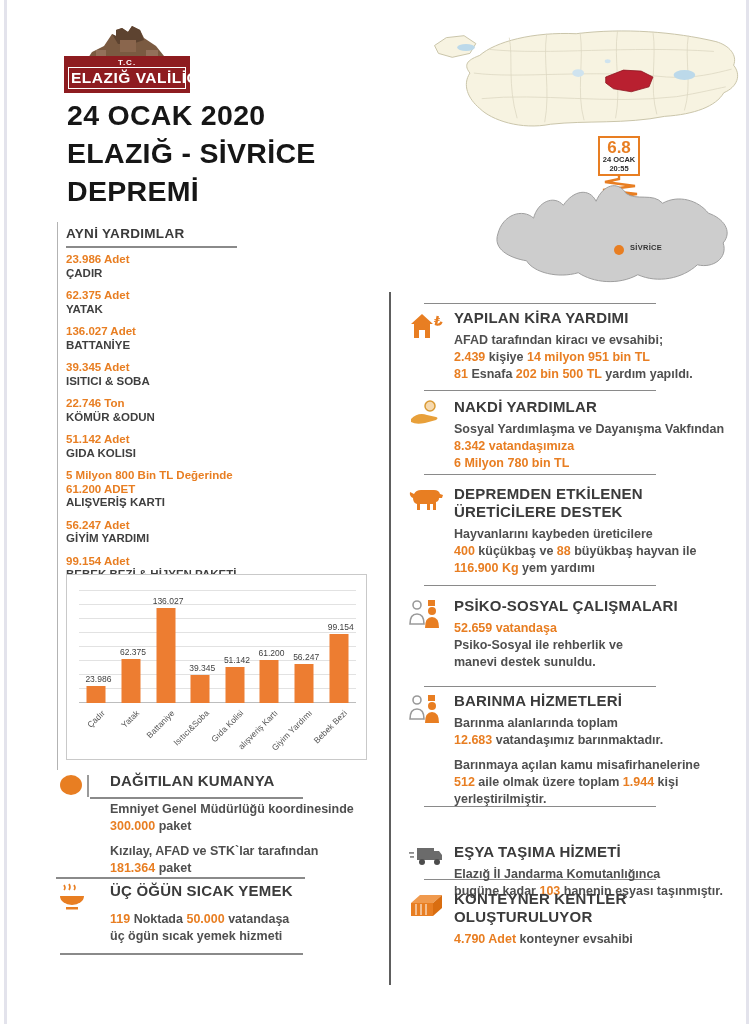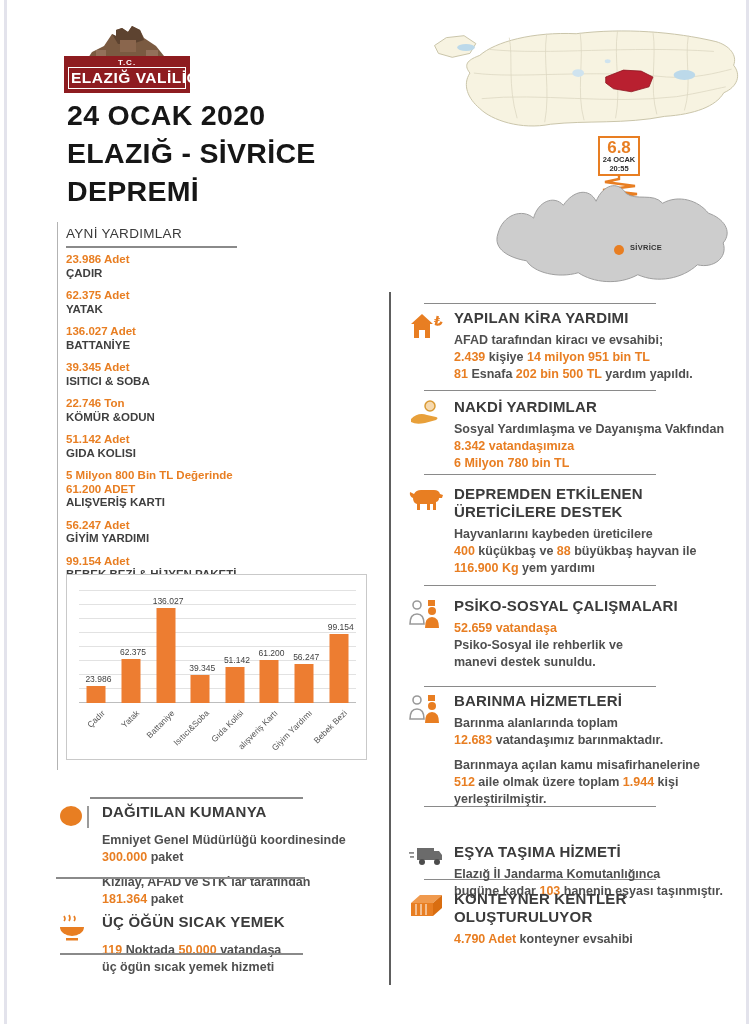--- a/index.html
+++ b/index.html
@@ -10,21 +10,21 @@
   .logo{position:absolute;left:64px;top:22px;width:126px;}
   .castle{display:block;margin-left:18px;}
   .banner{background:#8e1c20;color:#fff;padding:2px 4px 4px 4px;margin-top:-10px;position:relative;}
   .banner .tc{font-size:8px;font-weight:bold;letter-spacing:1px;line-height:9px;text-align:center;}
   .banner .org{font-size:15.5px;font-weight:bold;letter-spacing:.5px;border:1.5px solid #fff;
                padding:1px 2px;text-align:center;white-space:nowrap;}
   .page-title{position:absolute;left:67px;top:96px;font-size:28.5px;font-weight:800;color:#161616;
               line-height:38px;white-space:pre-line;letter-spacing:.3px;}
   
   .vline-left{position:absolute;left:57px;top:222px;height:548px;width:1px;background:#b3b3b3;}
-  .ayni-title{position:absolute;left:66px;top:226px;font-size:13.5px;font-weight:normal;color:#3a3a3a;letter-spacing:.3px;}
+  .ayni-title{position:absolute;left:66px;top:226px;font-size:13.5px;font-weight:bold;color:#3a3a3a;letter-spacing:.3px;}
   .hr{position:absolute;height:1.5px;background:#8a8a8a;}
   .ayni-list{position:absolute;left:66px;top:253px;width:295px;}
   .ayni-item{margin-bottom:9px;}
   .ayni-item .val{color:#e87e22;font-weight:bold;font-size:11.5px;line-height:13.5px;white-space:pre-line;}
   .ayni-item .lab{color:#3f3f3f;font-weight:bold;font-size:11.5px;line-height:13.5px;}
   
   .chart{position:absolute;left:66px;top:574px;width:299px;height:184px;background:#fff;border:1px solid #c9c9c9;}
   .plot{position:absolute;left:12px;right:10px;top:16px;height:112px;}
   .gridline{position:absolute;left:0;right:0;height:1px;background:#e2e2e2;}
   .baseline{background:#bdbdbd;}
@@ -34,21 +34,21 @@
   .bar-value{position:absolute;left:50%;transform:translateX(-42%);font-size:8.5px;color:#3f3f3f;white-space:nowrap;}
   .xlabels{position:absolute;left:12px;right:10px;top:130px;height:50px;display:flex;}
   .xlab-col{flex:1;position:relative;}
   .xlab{position:absolute;right:40%;top:3px;font-size:8.5px;color:#555;white-space:nowrap;
         transform:rotate(-45deg);transform-origin:top right;}
   
   .rline{font-size:12.5px;font-weight:bold;color:#4f4f4f;line-height:17px;}
   .rgap{height:8px;}
   .hl{color:#e87e22;}
   
-  .lsec{position:absolute;left:58px;width:310px;display:flex;gap:6px;margin-top:31px;}
+  .lsec{position:absolute;left:58px;width:310px;display:flex;gap:14px;}
   .lsec-icon{width:38px;flex:none;padding-top:1px;}
   .lsec-title{font-size:15px;font-weight:bold;color:#3b3b3b;letter-spacing:.2px;margin-bottom:12px;}
   
   .vline-mid{position:absolute;left:389px;top:292px;height:693px;width:1.5px;background:#5e5e5e;}
   .rsec{position:absolute;left:408px;width:340px;display:flex;gap:9px;}
   .rsec-icon{width:37px;flex:none;padding-top:1px;}
   .rsec-title{font-size:15px;font-weight:bold;color:#3b3b3b;letter-spacing:.2px;margin-bottom:5px;white-space:pre-line;line-height:18px;}
   
   .map-wrap{position:absolute;left:430px;top:16px;width:316px;height:122px;}
   .blob-wrap{position:absolute;left:478px;top:172px;width:268px;height:126px;}

